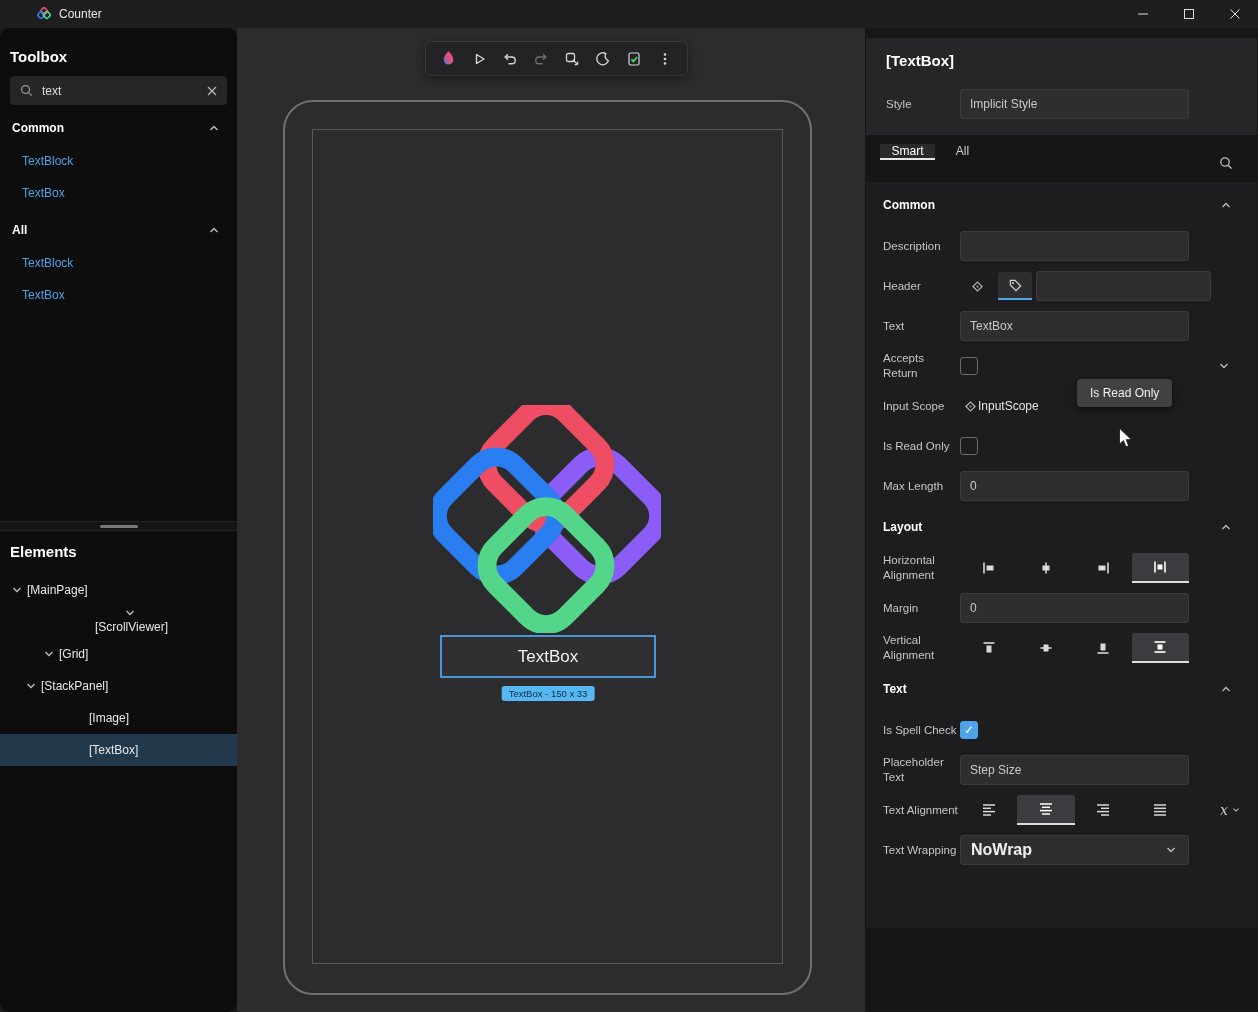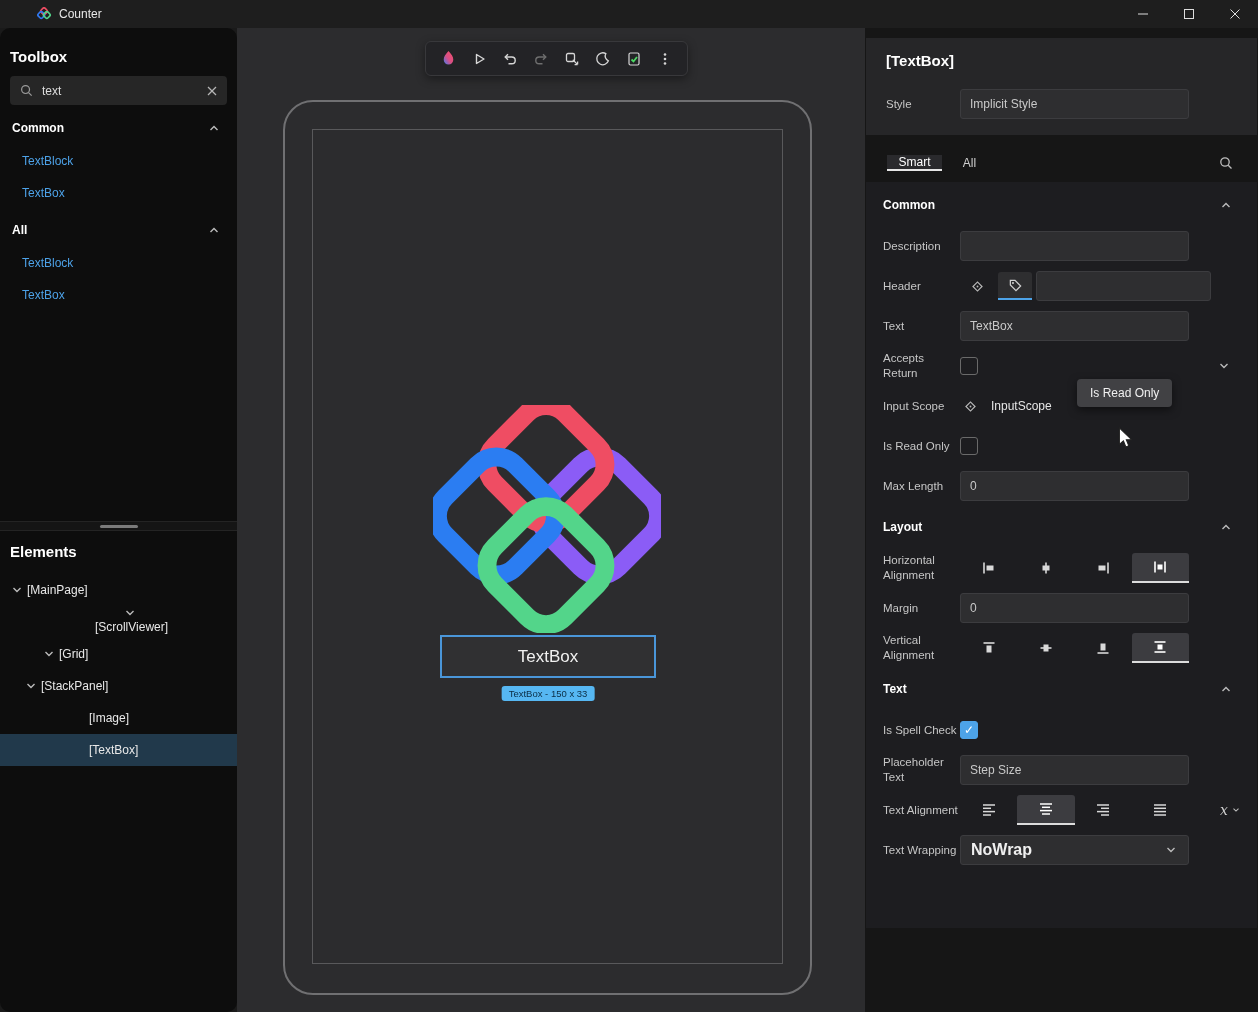--- a/index.html
+++ b/index.html
@@ -53,21 +53,21 @@
   .size-badge { position:absolute; left:311px; top:658px; transform:translateX(-50%); background:#56b7f2; color:#0b2d44; font-size:9.5px; padding:2px 7px; border-radius:3px; white-space:nowrap; }
 
   
   .props { width:393px; background:#161616; position:relative; display:flex; flex-direction:column; flex-shrink:0; }
   .pheader-card { margin:10px 1px 0 1px; background:#262628; padding:14px 20px 16px 20px; flex-shrink:0; }
   .pheader-title { font-size:15px; font-weight:bold; color:#fff; margin-bottom:20px; }
   .style-row { display:flex; align-items:center; }
   .plabel { width:77px; font-size:11.5px; color:#c6c6c6; line-height:1.3; flex-shrink:0; }
   .pinput { height:30px; background:#2e2e30; border:1px solid #3c3c3f; border-radius:3px; color:#c9c9c9; font-size:12px; padding:0 9px; width:229px; outline:none; }
 
-  .ptabs { height:38px; display:flex; align-items:center; padding-left:22px; position:relative; margin-top:9px; flex-shrink:0; }
+  .ptabs { height:38px; display:flex; align-items:flex-start; padding-left:15px; position:relative; margin-top:9px; flex-shrink:0; }
   .ptab { width:55px; display:flex; align-items:center; justify-content:center; font-size:12px; color:#cfcfcf; }
   .ptab.active { background:#2a2a2d; border-bottom:2px solid #e6e6e6; color:#ffffff; }
   .ptab-sep { width:1px; background:#8f8f8f; margin:9px 0 9px 2px; }
   .ptab-search { position:absolute; right:24px; top:11px; }
 
   .pcontent { height:746px; background:#1d1d20; margin:0 1px; position:relative; padding-top:2px; }
   .psec { display:flex; align-items:center; justify-content:space-between; height:42px; padding:0 24px 0 17px; }
   .psec .ptitle { font-size:12px; font-weight:bold; color:#ffffff; }
   .prow { display:flex; align-items:center; min-height:40px; padding:0 70px 0 17px; position:relative; }
   .pctrl { flex:1; display:flex; align-items:center; }
@@ -77,21 +77,21 @@
 
   .mini-btn { width:34px; height:28px; display:flex; align-items:center; justify-content:center; margin-right:4px; border-radius:3px; }
   .mini-btn.active { background:#2e2e30; border-bottom:2px solid #4da3e8; border-radius:3px 3px 0 0; }
 
   .agroup { display:flex; width:229px; height:30px; }
   .abtn { flex:1; display:flex; align-items:center; justify-content:center; border-radius:3px; }
   .abtn.active { background:#3c3c40; border-bottom:2px solid #dcdcdc; border-radius:3px 3px 0 0; }
 
   .pselect { width:229px; height:30px; background:#2e2e30; border:1px solid #3c3c3f; border-radius:3px; display:flex; align-items:center; justify-content:space-between; padding:0 10px; color:#f0f0f0; font-size:16px; font-weight:bold; }
 
-  .scope-text { font-size:12px; color:#e5e5e5; margin-left:13px; }
+  .scope-text { font-size:12px; color:#e5e5e5; }
   .row-chevron { position:absolute; right:26px; top:13px; }
   .xexpr { position:absolute; right:16px; display:flex; align-items:center; gap:3px; color:#cccccc; }
   .xexpr .xglyph { font-family:"DejaVu Serif", serif; font-style:italic; font-size:14px; }
 
   .tooltip { position:absolute; left:212px; top:351px; background:#414144; color:#f0f0f0; font-size:12px; padding:7px 13px; border-radius:4px; box-shadow:0 3px 8px rgba(0,0,0,.5); z-index:40; white-space:nowrap; }
 
   .cursor { position:absolute; left:1118px; top:427px; z-index:100; pointer-events:none; }
 
   svg { display:block; }
 </style>

